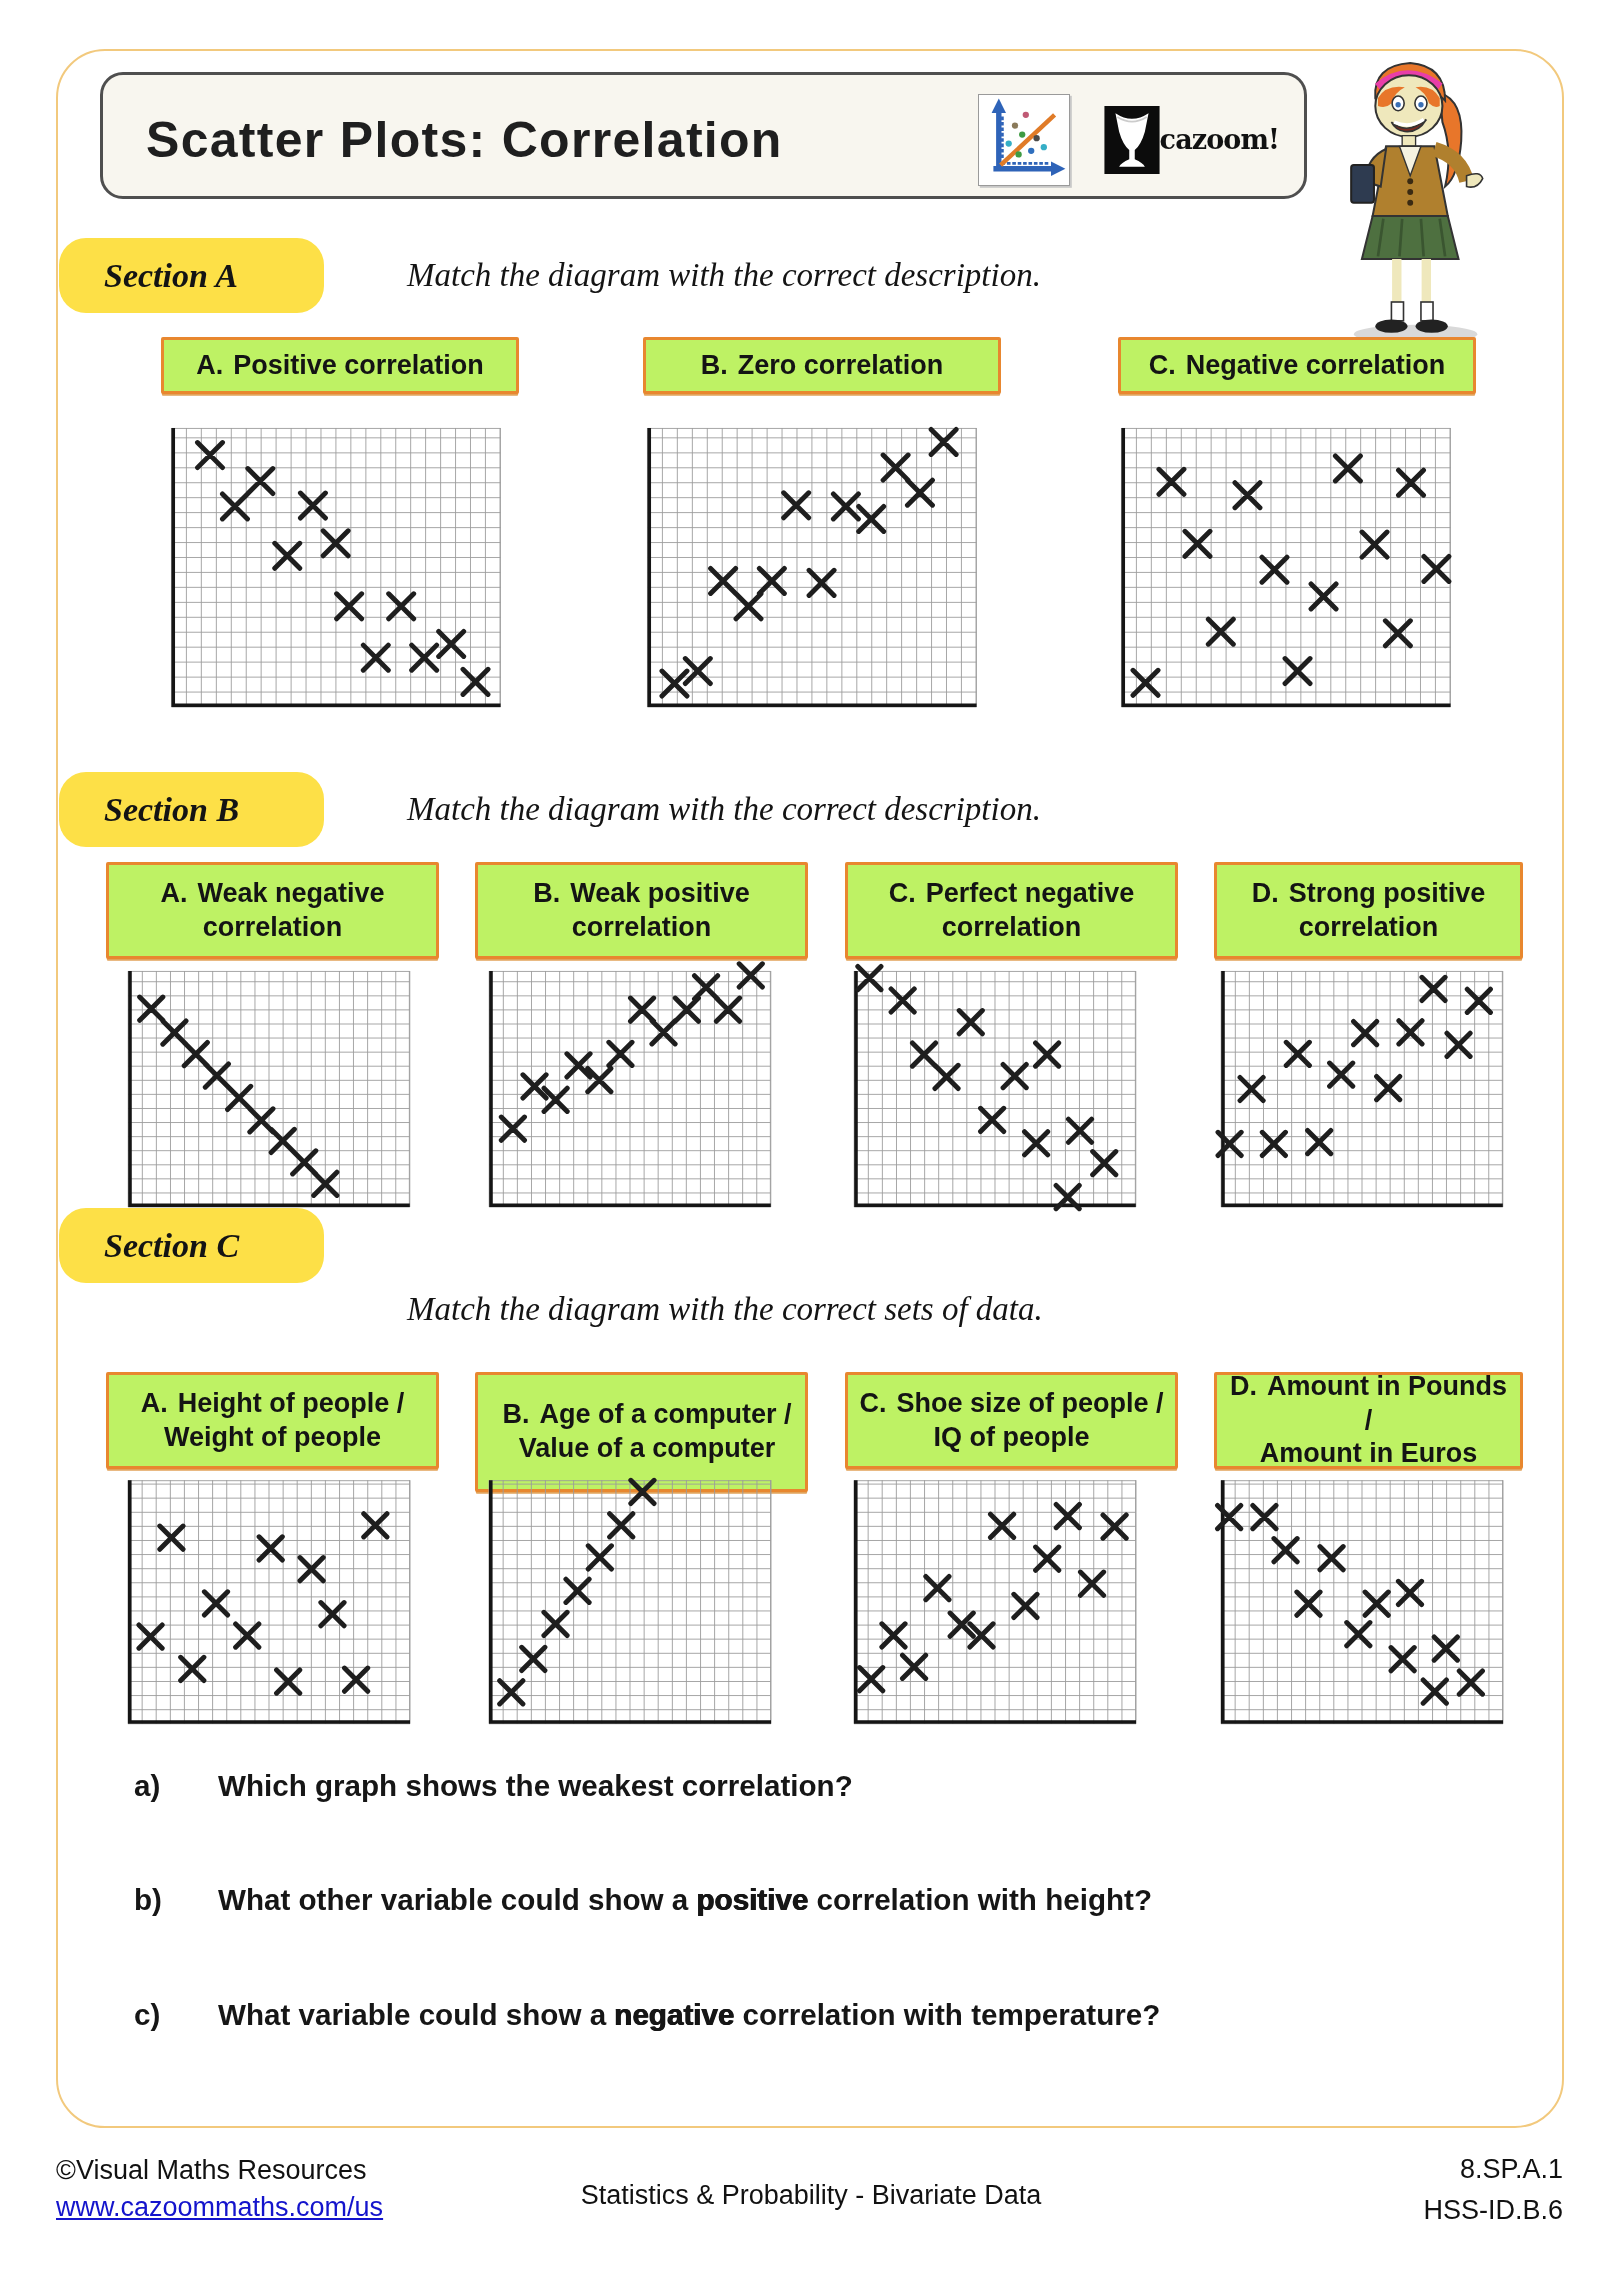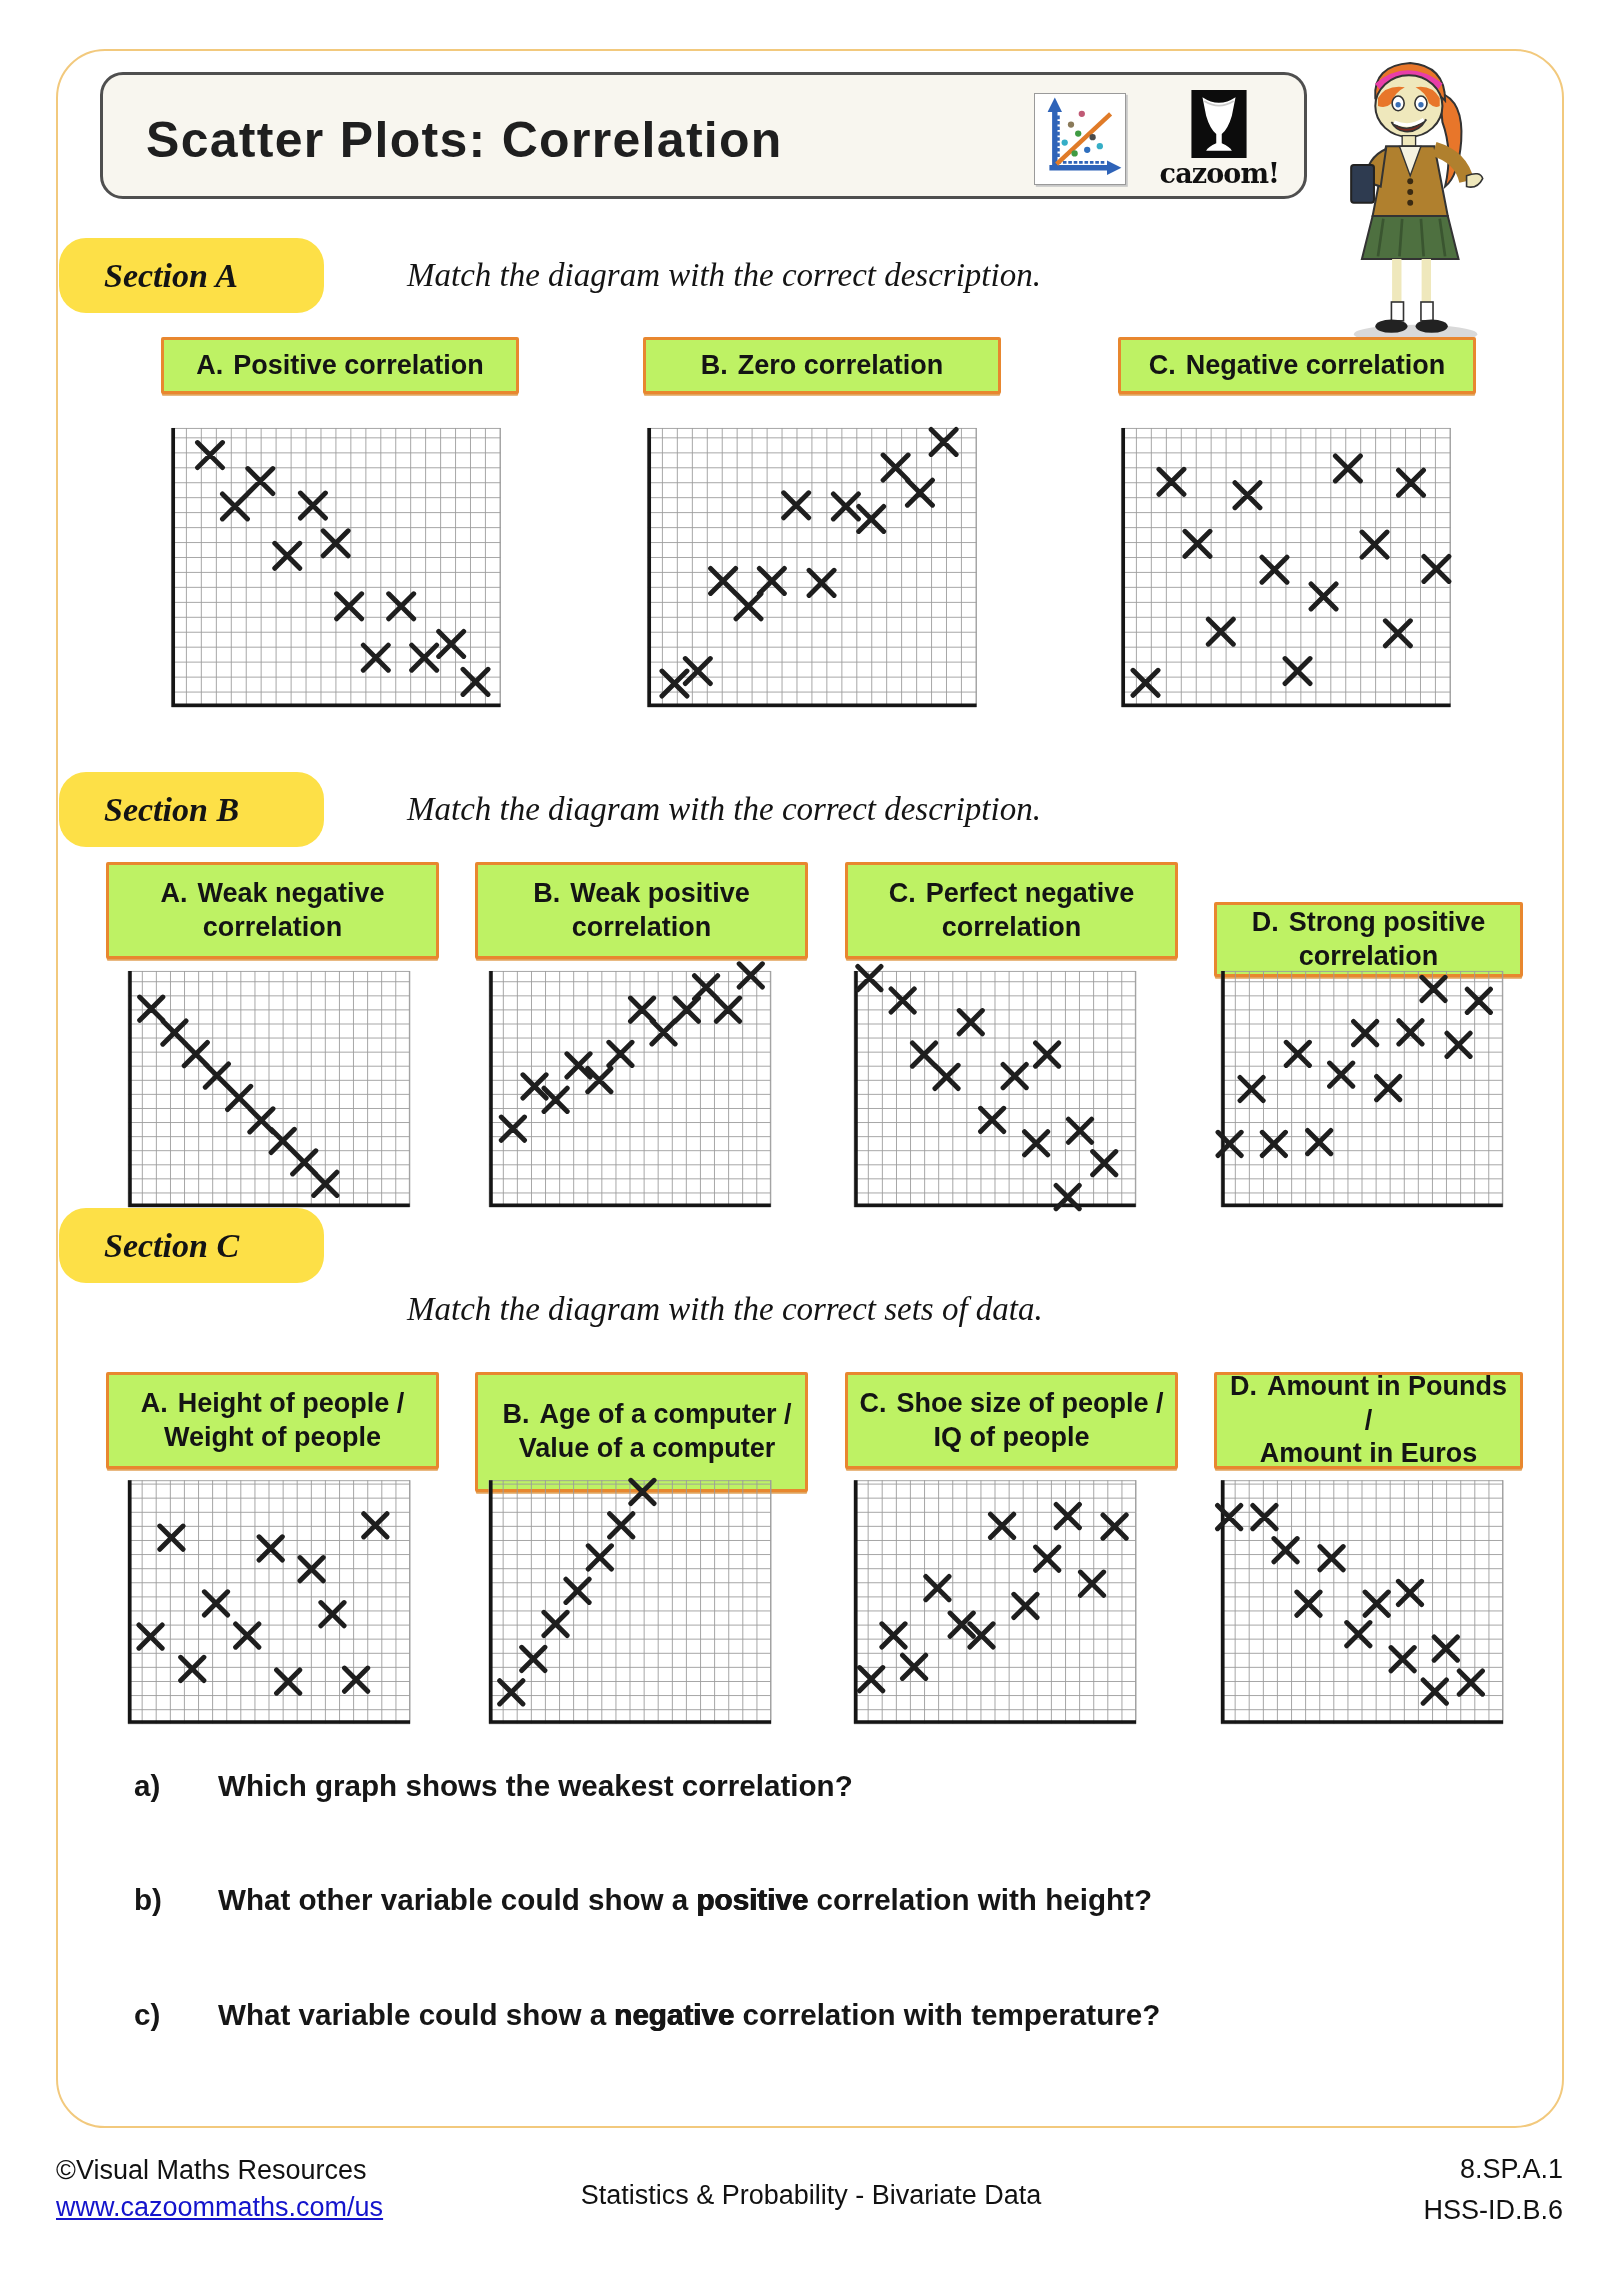--- a/index.html
+++ b/index.html
@@ -6,21 +6,21 @@
   #page{position:relative;width:1622px;height:2293px;background:#ffffff;overflow:hidden;
         font-family:"Liberation Sans",sans-serif;color:#161616;}
   .border-frame{position:absolute;left:56px;top:49px;width:1504px;height:2075px;
         border:2.7px solid #F2C97D;border-radius:49px;}
   .title-box{position:absolute;left:100px;top:72px;width:1207px;height:127px;background:#F8F6EF;
         border:3.6px solid #4F4F4F;border-radius:23px;display:flex;align-items:center;
         justify-content:space-between;padding:8px 25px 0 43px;box-sizing:border-box;}
   .title-box h1{margin:0;font-size:50px;font-weight:bold;color:#1F1F1F;letter-spacing:1.3px;}
   .logo-group{display:flex;align-items:center;gap:34px;}
   .scatter-ic{background:#fff;border:1.8px solid #9a9a9a;box-shadow:1.8px 1.8px 0 #c8c8c8;}
-  .cazoom{display:flex;flex-direction:column;align-items:center;}
+  .cazoom{display:flex;flex-direction:row;align-items:center;}
   .cazoom-text{font-family:"DejaVu Serif",serif;font-weight:bold;font-size:27px;color:#111;
         letter-spacing:-0.9px;margin-top:0.9px;}
   .mascot{position:absolute;left:1327px;top:52px;}
   .chip{position:absolute;left:59px;width:265px;height:75px;background:#fde047;border-radius:27px;
         display:flex;align-items:center;padding-left:45px;box-sizing:border-box;
         font-family:"Liberation Serif",serif;font-style:italic;font-weight:bold;font-size:34px;color:#141414;}
   .instruction{position:absolute;left:407px;height:75px;display:flex;align-items:center;
         font-family:"Liberation Serif",serif;font-style:italic;font-size:33px;color:#141414;}
   .opt{position:absolute;background:#bef264;border:3.6px solid #E8872F;border-radius:2px;
         box-sizing:border-box;display:flex;align-items:center;justify-content:center;
@@ -152,21 +152,21 @@
 correlation</span></div>
       </div>
       <div class="opt" style="top: 862px; left: 475px; width: 333px; height: 97px;">
         <div class="opt-inner"><span class="letter">B.</span><span>Weak positive
 correlation</span></div>
       </div>
       <div class="opt" style="top: 862px; left: 845px; width: 333px; height: 97px;">
         <div class="opt-inner"><span class="letter">C.</span><span>Perfect negative
 correlation</span></div>
       </div>
-      <div class="opt" style="top: 862px; left: 1214px; width: 309px; height: 75px; margin-top: 40px;">
+      <div class="opt" style="top: 862px; left: 1214px; width: 309px; height: 97px;">
         <div class="opt-inner"><span class="letter">D.</span><span>Strong positive
 correlation</span></div>
       </div>
       <div class="plot" style="top: 971px; left: 128px;">
         <svg width="282" height="236" viewBox="0 0 315 264">
           <path d="M0.0,0V264M15.8,0V264M31.5,0V264M47.3,0V264M63.0,0V264M78.8,0V264M94.5,0V264M110.3,0V264M126.0,0V264M141.8,0V264M157.5,0V264M173.3,0V264M189.0,0V264M204.8,0V264M220.5,0V264M236.3,0V264M252.0,0V264M267.8,0V264M283.5,0V264M299.3,0V264M315.0,0V264M0,264.0H315M0,248.3H315M0,232.5H315M0,216.8H315M0,201.0H315M0,185.3H315M0,169.5H315M0,153.8H315M0,138.0H315M0,122.3H315M0,106.5H315M0,90.8H315M0,75.0H315M0,59.3H315M0,43.5H315M0,27.8H315M0,12.0H315M0,0.5H315M314.5,0V264" stroke="#9C9C9C" stroke-width="1" fill="none"></path>
           <path d="M2,0V264M0,262H315" stroke="#151515" stroke-width="4" fill="none"></path>
           <path d="M12.8,29.2L38.8,55.2M38.8,29.2L12.8,55.2M38.7,55.9L64.7,81.9M64.7,55.9L38.7,81.9M62.6,79.9L88.6,105.9M88.6,79.9L62.6,105.9M86.2,104.0L112.2,130.0M112.2,104.0L86.2,130.0M111.1,129.0L137.1,155.0M137.1,129.0L111.1,155.0M136.0,154.1L162.0,180.1M162.0,154.1L136.0,180.1M159.9,177.1L185.9,203.1M185.9,177.1L159.9,203.1M183.9,201.1L209.9,227.1M209.9,201.1L183.9,227.1M207.5,225.1L233.5,251.1M233.5,225.1L207.5,251.1" stroke="#1E1E1E" stroke-width="5.5" stroke-linecap="round" fill="none"></path>
         </svg>
       </div>

